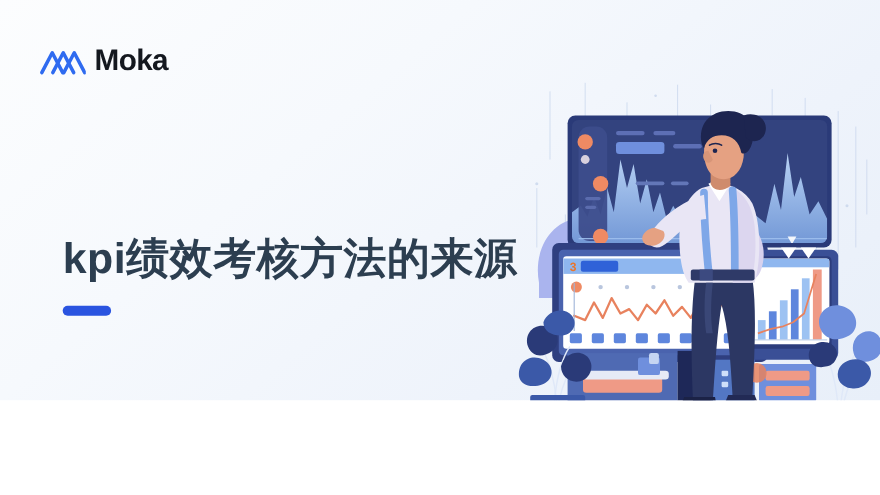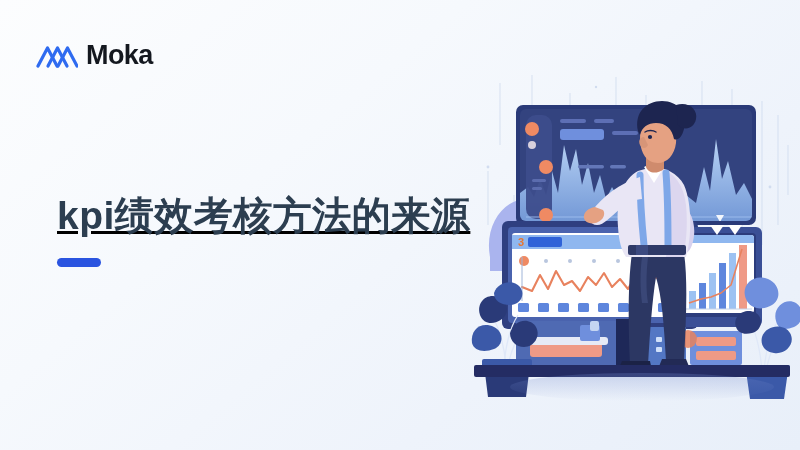--- a/index.html
+++ b/index.html
@@ -6,21 +6,21 @@
     margin: 0;
     padding: 0;
     background: #ffffff;
   }
   body {
     font-family: "Liberation Sans", "DejaVu Sans", sans-serif;
   }
   #slide {
     position: relative;
     width: 800px;
-    height: 450px;
+    height: 364px;
     overflow: hidden;
     background: linear-gradient(140deg, #fcfdfe 0%, #f6f9fd 35%, #eef3fb 70%, #e8eff9 100%);
   }
   
   .logo {
     position: absolute;
     left: 36px;
     top: 40px;
     display: flex;
     align-items: center;
@@ -32,22 +32,21 @@
     font-weight: 700;
     letter-spacing: -0.6px;
     color: #14181f;
     line-height: 1;
     font-family: "Liberation Sans", sans-serif;
   }
   
   .title-block {
     position: absolute;
     left: 57px;
-    top: 194px;
-    text-decoration: underline;
+    top: 214px;
   }
   .title {
     font-size: 39px;
     font-weight: 700;
     color: #2c3e50;
     letter-spacing: 0.5px;
     line-height: 1.12;
     white-space: nowrap;
     font-family: "Liberation Sans", "DejaVu Sans", sans-serif;
   }

